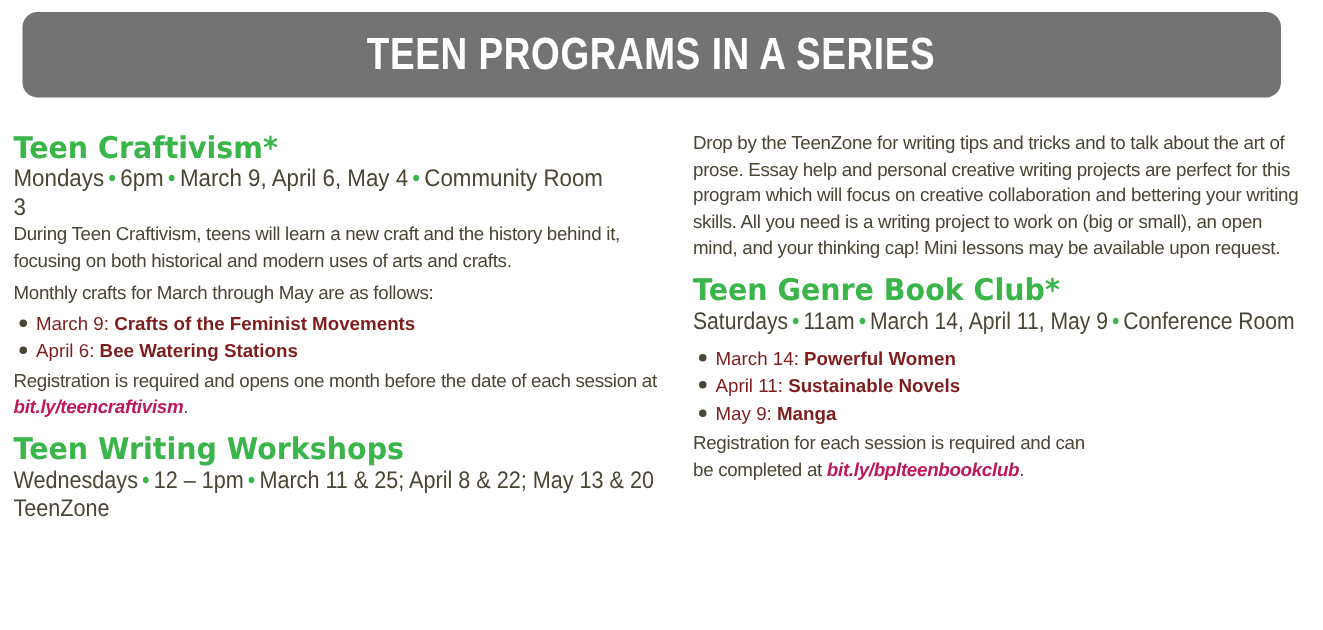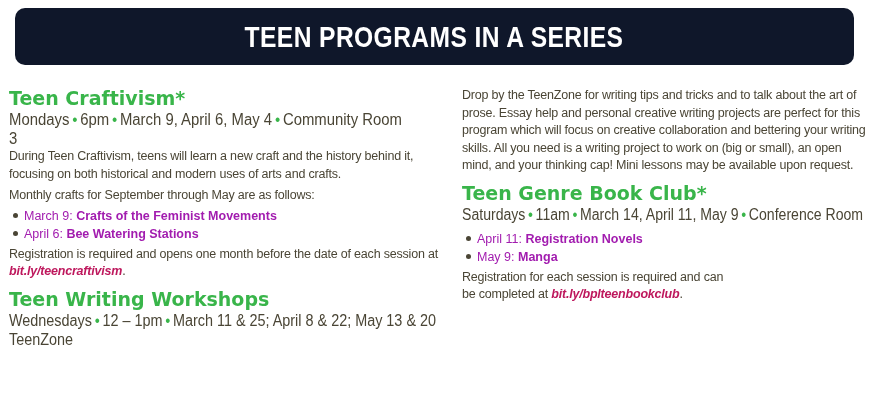--- a/index.html
+++ b/index.html
@@ -14,21 +14,21 @@
       overflow: hidden;
       font-family: "Liberation Sans", "DejaVu Sans", sans-serif;
       color: #4a4535;
     }
     .banner {
       position: absolute;
       left: 15px;
       top: 8px;
       width: 839px;
       height: 57px;
-      background: #0f172a;
+      background: #737373;
       border-radius: 10px;
       display: flex;
       align-items: center;
       justify-content: center;
     }
     .banner-title {
       color: #ffffff;
       font-family: "Liberation Sans", "DejaVu Sans", sans-serif;
       font-weight: bold;
       font-size: 30px;
@@ -73,21 +73,21 @@
       letter-spacing: -0.2px;
     }
     .list {
       list-style: none;
       margin: 2px 0 2px 0;
       padding: 0;
     }
     .list li {
       font-size: 12.5px;
       line-height: 18.5px;
-      color: #a21caf;
+      color: #7f1d1d;
       padding-left: 4px;
     }
     .list .dot {
       display: inline-block;
       width: 5px;
       height: 5px;
       border-radius: 50%;
       background: #4a4535;
       vertical-align: middle;
       margin-right: 6px;
@@ -115,21 +115,21 @@
 
 <div class="col col-left">
 
   <section>
     <h2 class="heading">Teen Craftivism*</h2>
     <p class="meta" style="transform: scaleX(0.93);">
       <span>Mondays</span><span class="sep">•</span><span>6pm</span><span class="sep">•</span><span>March 9, April 6, May 4</span><span class="sep">•</span><span>Community Room 3</span>
     </p>
     <p class="para">During Teen Craftivism, teens will learn a new craft and the history behind it, focusing on both historical and modern uses of arts and crafts.</p>
     <div class="gap-s"></div>
-    <p class="para">Monthly crafts for September through May are as follows:</p>
+    <p class="para">Monthly crafts for March through May are as follows:</p>
     <ul class="list">
       <li><span class="dot"></span><span>March 9:</span> <span class="title">Crafts of the Feminist Movements</span></li>
       <li><span class="dot"></span><span>April 6:</span> <span class="title">Bee Watering Stations</span></li>
     </ul>
     <p class="para">
       <span>Registration is required and opens one month before the date of each session at </span><a class="link" href="#">bit.ly/teencraftivism</a><span>.</span>
     </p>
   </section>
 
   <div class="gap-m"></div>
@@ -150,20 +150,21 @@
 
   <div class="gap-m"></div>
 
   <section>
     <h2 class="heading">Teen Genre Book Club*</h2>
     <p class="meta" style="transform: scaleX(0.88); white-space: nowrap;">
       <span>Saturdays</span><span class="sep">•</span><span>11am</span><span class="sep">•</span><span>March 14, April 11, May 9</span><span class="sep">•</span><span>Conference Room</span>
     </p>
     <div class="gap-s"></div>
     <ul class="list">
-      <li><span class="dot"></span><span>April 11:</span> <span class="title">Registration Novels</span></li>
+      <li><span class="dot"></span><span>March 14:</span> <span class="title">Powerful Women</span></li>
+      <li><span class="dot"></span><span>April 11:</span> <span class="title">Sustainable Novels</span></li>
       <li><span class="dot"></span><span>May 9:</span> <span class="title">Manga</span></li>
     </ul>
     <p class="para" style="width: 270px;">
       <span>Registration for each session is required and can be completed at </span><a class="link" href="#">bit.ly/bplteenbookclub</a><span>.</span>
     </p>
   </section>
 </div>
 
 </body></html>

